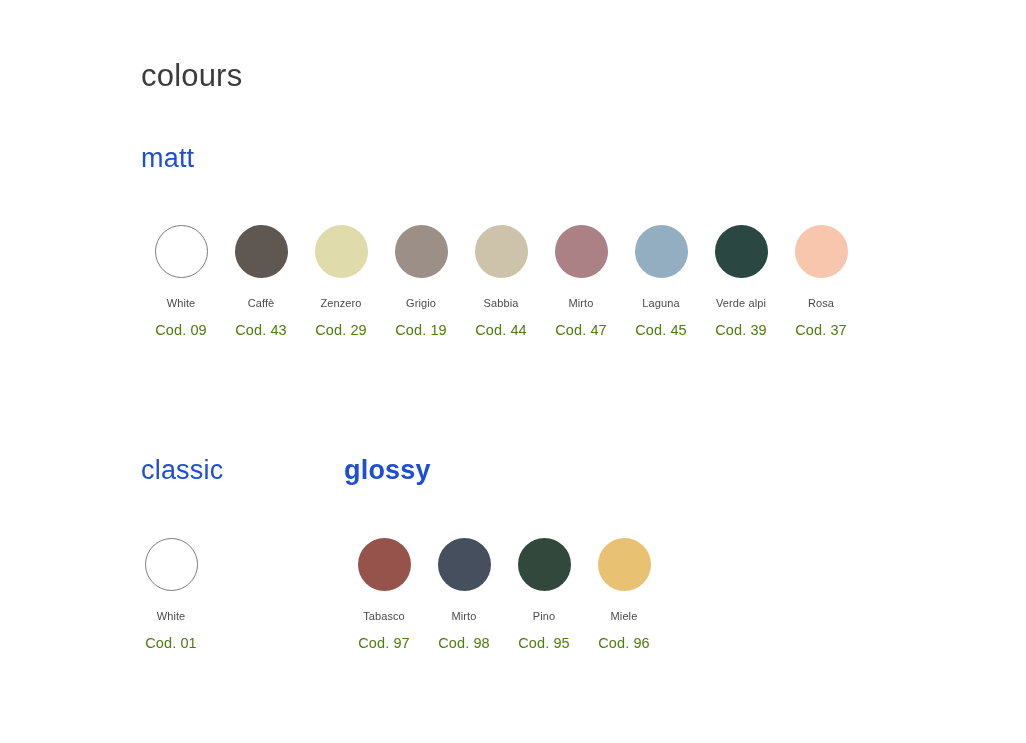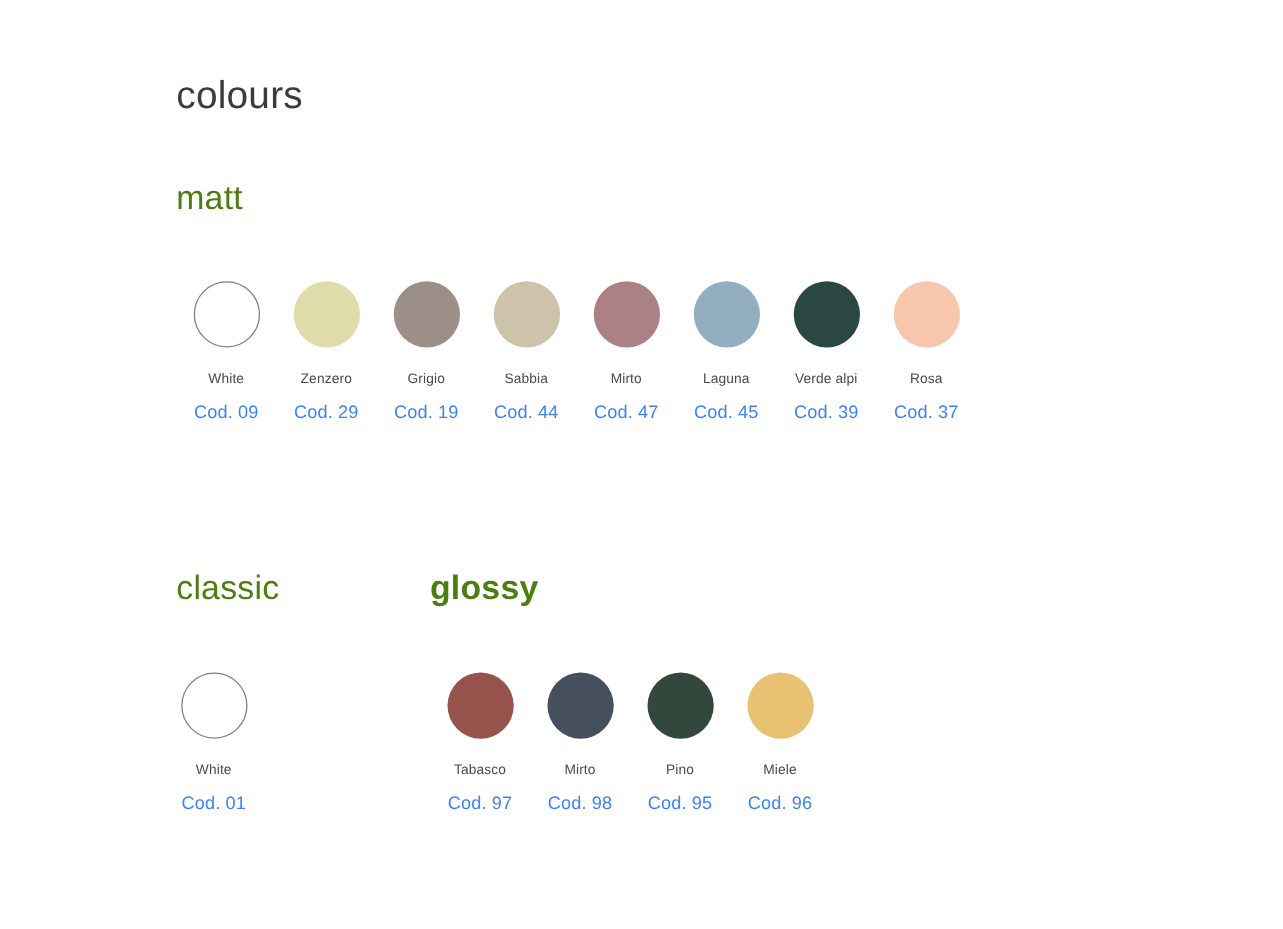--- a/index.html
+++ b/index.html
@@ -32,21 +32,21 @@
     font-weight: 300;
     letter-spacing: 0.2px;
     color: #3c3c3c;
     line-height: 1;
   }
   .subhead {
     position: absolute;
     font-size: 27px;
     font-weight: 300;
     letter-spacing: 0.2px;
-    color: #4d7c0f;
+    color: #1d4ed8;
     line-height: 1;
   }
   .subhead-matt   { left: 141px; top: 145px; }
   .subhead-classic{ left: 141px; top: 457px; }
   .subhead-glossy { left: 344px; top: 457px; font-weight: bold; }
 
   
   .row {
     position: absolute;
     display: flex;
@@ -82,39 +82,44 @@
     font-weight: 300;
     color: #4a4a4a;
     white-space: nowrap;
     line-height: 1;
     letter-spacing: 0.1px;
   }
   .swatch-code {
     margin-top: 14px;
     font-size: 14.5px;
     font-weight: 300;
-    color: #3b82f6;
+    color: #4d7c0f;
     white-space: nowrap;
     line-height: 1;
     letter-spacing: 0.1px;
   }
 </style>
 </head>
 <body>
 
 <div class="page">
 
   <div class="title">colours</div>
 
   <div class="subhead subhead-matt">matt</div>
   <div class="row row-matt">
       <div class="swatch">
         <div class="dot outlined"></div>
         <div class="swatch-name">White</div>
         <div class="swatch-code">Cod. 09</div>
+      </div>
+      <div class="swatch">
+        <div class="dot" style="background: rgb(95, 87, 82);"></div>
+        <div class="swatch-name">Caffè</div>
+        <div class="swatch-code">Cod. 43</div>
       </div>
       <div class="swatch">
         <div class="dot" style="background: rgb(223, 219, 171);"></div>
         <div class="swatch-name">Zenzero</div>
         <div class="swatch-code">Cod. 29</div>
       </div>
       <div class="swatch">
         <div class="dot" style="background: rgb(156, 143, 136);"></div>
         <div class="swatch-name">Grigio</div>
         <div class="swatch-code">Cod. 19</div>

